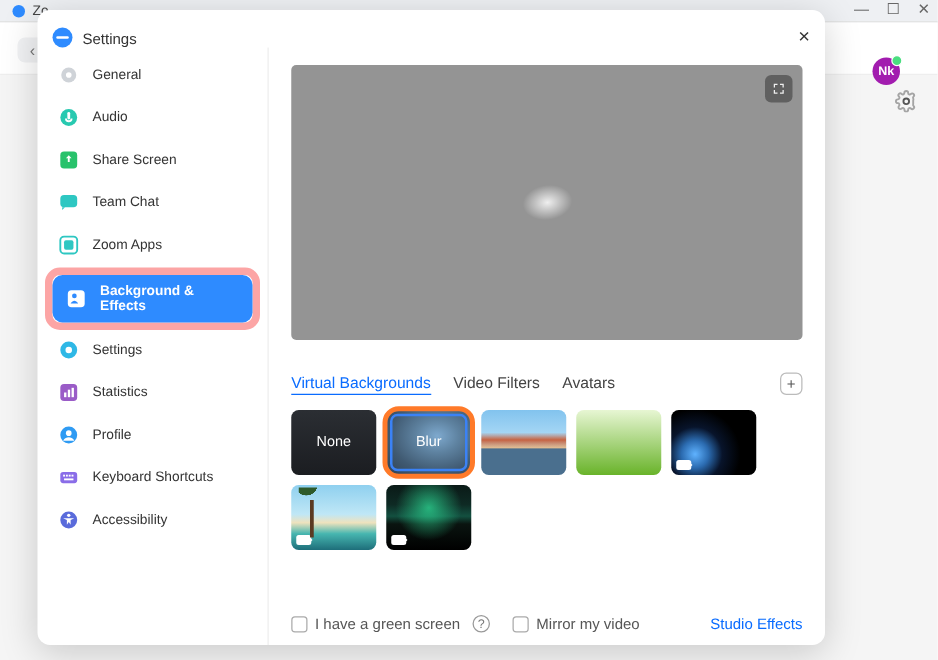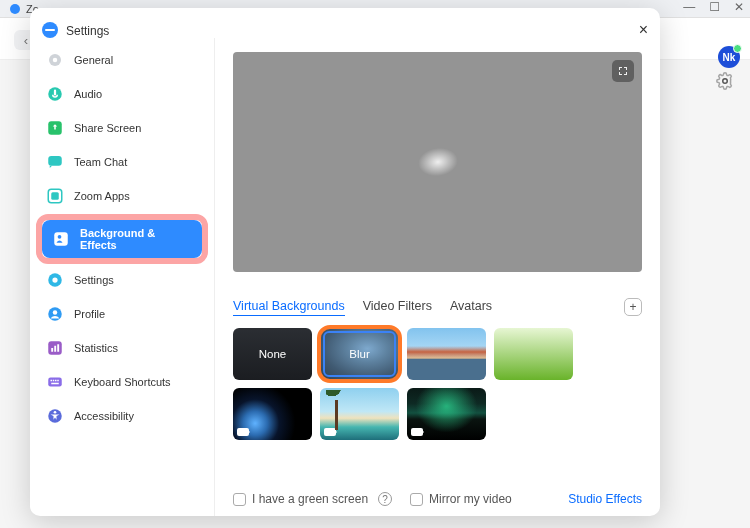--- a/index.html
+++ b/index.html
@@ -15,21 +15,21 @@
   display: flex; align-items: center; gap: 6px;
   padding: 2px 10px; font-size: 11px; color: #444;
 }
 .tab .dot { width: 10px; height: 10px; border-radius: 50%; background: #2e8bff; }
 .win-controls { position: absolute; right: 6px; top: 0; display: flex; gap: 14px; font-size: 12px; color: #666; }
 .win-controls span { cursor: default; }
 
 
 .nav-row { position: absolute; top: 18px; left: 0; right: 0; height: 42px; background: #fff; border-bottom: 1px solid #eee; }
 .back-btn { position: absolute; left: 14px; top: 12px; width: 24px; height: 20px; border-radius: 6px; background: #f1f2f4; display:flex; align-items:center; justify-content:center; color:#777; font-size:13px; }
-.avatar { position: absolute; right: 10px; top: 28px; width: 22px; height: 22px; border-radius: 50%; background: #1d4ed8; color: #fff; font-size: 10px; font-weight: 600; display:flex; align-items:center; justify-content:center; }
+.avatar { position: absolute; right: 30px; top: 28px; width: 22px; height: 22px; border-radius: 50%; background: #a21caf; color: #fff; font-size: 10px; font-weight: 600; display:flex; align-items:center; justify-content:center; }
 .avatar::after { content:""; position:absolute; top:-2px; right:-2px; width:7px; height:7px; background:#4ade80; border:1.5px solid #fff; border-radius:50%; }
 .gear-outer { position: absolute; right: 16px; top: 72px; color: #555; }
 
 
 .settings-window {
   position: absolute; left: 30px; top: 8px; width: 630px; height: 508px;
   background: #fff; border-radius: 10px; box-shadow: 0 6px 30px rgba(0,0,0,0.18);
   display: flex; flex-direction: column;
 }
 .sw-titlebar { height: 30px; display: flex; align-items: flex-end; padding: 0 12px; }
@@ -57,21 +57,21 @@
 .preview .hint { position:absolute; left:50%; top:50%; width:40px; height:28px; transform:translate(-50%,-50%) rotate(-8deg); background: radial-gradient(ellipse at center, rgba(255,255,255,0.85), rgba(255,255,255,0) 70%); border-radius:6px; }
 .preview .pip { position:absolute; right:8px; top:8px; width:22px; height:22px; border-radius:5px; background: rgba(0,0,0,0.35); display:flex; align-items:center; justify-content:center; }
 .preview .pip svg { width:12px; height:12px; fill:#fff; opacity:.9; }
 
 .tabs-row { margin-top: 26px; display:flex; align-items:center; gap: 18px; font-size: 12.5px; }
 .tab-link { color: #444; cursor: pointer; padding-bottom: 2px; }
 .tab-link.active { color: #0a6cff; border-bottom: 1.5px solid #0a6cff; }
 .add-btn { margin-left: auto; width:18px; height:18px; border:1px solid #bbb; border-radius:5px; display:flex; align-items:center; justify-content:center; font-size:12px; color:#555; cursor:pointer; }
 
 .bg-grid { margin-top: 12px; display:flex; flex-wrap:wrap; gap: 8px; }
-.bg-tile { width: 79px; height: 52px; border-radius: 6px; position: relative; overflow:hidden; display:flex; align-items:center; justify-content:center; font-size:11.5px; color:#fff; cursor:pointer; }
+.bg-tile { width: 68px; height: 52px; border-radius: 6px; position: relative; overflow:hidden; display:flex; align-items:center; justify-content:center; font-size:11.5px; color:#fff; cursor:pointer; }
 .bg-tile.none { background: linear-gradient(180deg,#2b2e33,#1b1d21); }
 .bg-tile.blur { background: radial-gradient(ellipse at 60% 40%, #7ea9ce 0%, #5e82a0 30%, #405a72 65%, #2f4052 100%); }
 .bg-tile.bridge { background: linear-gradient(180deg,#82c3ee 0%, #a9d8f5 40%, #e0b98e 58%, #4a6f8e 60%, #4a6f8e 100%); position:relative; }
 .bg-tile.bridge::before{content:"";position:absolute;left:0;right:0;top:35%;height:22%;background:linear-gradient(180deg,rgba(200,80,40,.0),rgba(200,80,40,.85) 50%,rgba(200,80,40,.0));}
 .bg-tile.grass { background: linear-gradient(180deg,#e7f6d3,#69b32a); }
 .bg-tile.earth { background: radial-gradient(circle at 28% 68%, #5fb2ff 0%, #2b6bb0 18%, #08142b 36%, #000 60%); }
 .bg-tile.beach { background: linear-gradient(180deg,#8fd0ef 0%, #bfe7f6 45%, #efe2bd 58%, #46b6b0 75%, #1e6e7a 100%); position:relative; }
 .bg-tile.beach::after{content:"";position:absolute;left:6px;top:2px;width:22px;height:40px;background:radial-gradient(circle at 50% 10%, #2e5a2a 0 40%, transparent 41%),linear-gradient(#5b3a22,#5b3a22);background-size:22px 22px, 3px 30px;background-position: -5px -5px, 9px 10px;background-repeat:no-repeat; filter:blur(.3px);} 
 .bg-tile.aurora { background: linear-gradient(180deg,#0a1a17 0%, #0e2a24 30%, #135040 48%, #0a1410 60%, #000 100%); position:relative; }
 .bg-tile.aurora::before{content:"";position:absolute;inset:0;background:radial-gradient(ellipse at 50% 35%, rgba(46,220,150,.75), rgba(46,220,150,0) 55%);}
@@ -186,37 +186,37 @@
             <svg width="18" height="18" viewBox="0 0 24 24">
               <circle cx="12" cy="12" r="9" fill="#2fb8e6"></circle>
               <circle cx="12" cy="12" r="3.5" fill="#fff"></circle>
             </svg>
           </span>
           <span>Settings</span>
         </div>
         <div class="side-item">
           <span class="side-ic">
             <svg width="18" height="18" viewBox="0 0 24 24">
-              <circle cx="12" cy="12" r="9" fill="#2f9bf3"></circle>
-              <circle cx="12" cy="10" r="3" fill="#fff"></circle>
-              <path d="M6 18c1.5-2.5 4-3.5 6-3.5s4.5 1 6 3.5" fill="#fff"></path>
-            </svg>
-          </span>
-          <span>Profile</span>
-        </div>
-        <div class="side-item">
-          <span class="side-ic">
-            <svg width="18" height="18" viewBox="0 0 24 24">
               <rect x="3" y="3" width="18" height="18" rx="4" fill="#9a5cc7"></rect>
               <rect x="7" y="12" width="2.5" height="5" fill="#fff"></rect>
               <rect x="11" y="9" width="2.5" height="8" fill="#fff"></rect>
               <rect x="15" y="7" width="2.5" height="10" fill="#fff"></rect>
             </svg>
           </span>
           <span>Statistics</span>
+        </div>
+        <div class="side-item">
+          <span class="side-ic">
+            <svg width="18" height="18" viewBox="0 0 24 24">
+              <circle cx="12" cy="12" r="9" fill="#2f9bf3"></circle>
+              <circle cx="12" cy="10" r="3" fill="#fff"></circle>
+              <path d="M6 18c1.5-2.5 4-3.5 6-3.5s4.5 1 6 3.5" fill="#fff"></path>
+            </svg>
+          </span>
+          <span>Profile</span>
         </div>
         <div class="side-item">
           <span class="side-ic">
             <svg width="18" height="18" viewBox="0 0 24 24">
               <rect x="3" y="6" width="18" height="12" rx="3" fill="#8a6de8"></rect>
               <rect x="6" y="9" width="2" height="2" fill="#fff"></rect>
               <rect x="9" y="9" width="2" height="2" fill="#fff"></rect>
               <rect x="12" y="9" width="2" height="2" fill="#fff"></rect>
               <rect x="15" y="9" width="2" height="2" fill="#fff"></rect>
               <rect x="7" y="13" width="10" height="2" fill="#fff"></rect>

